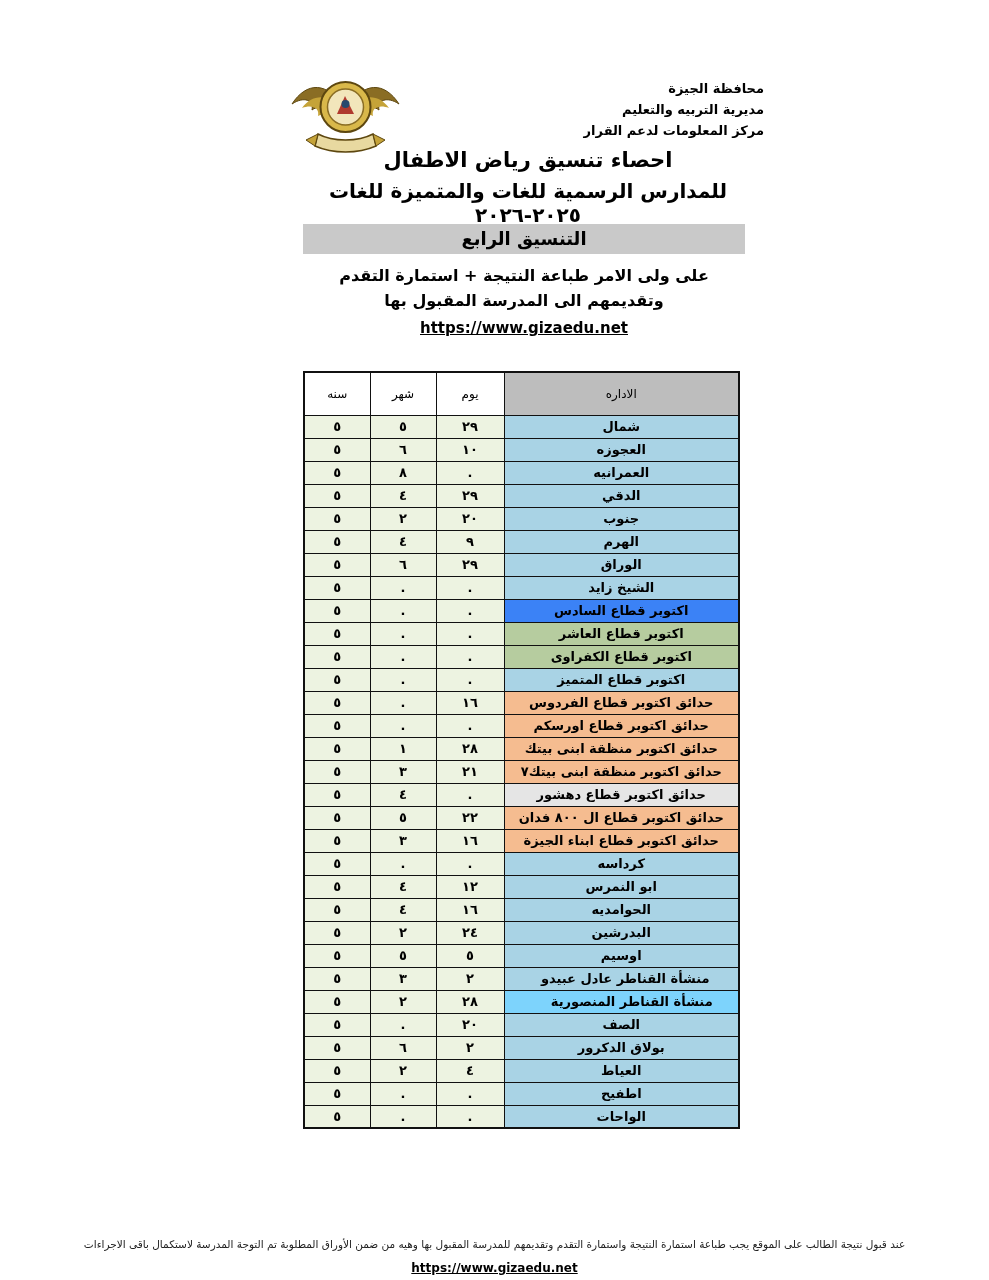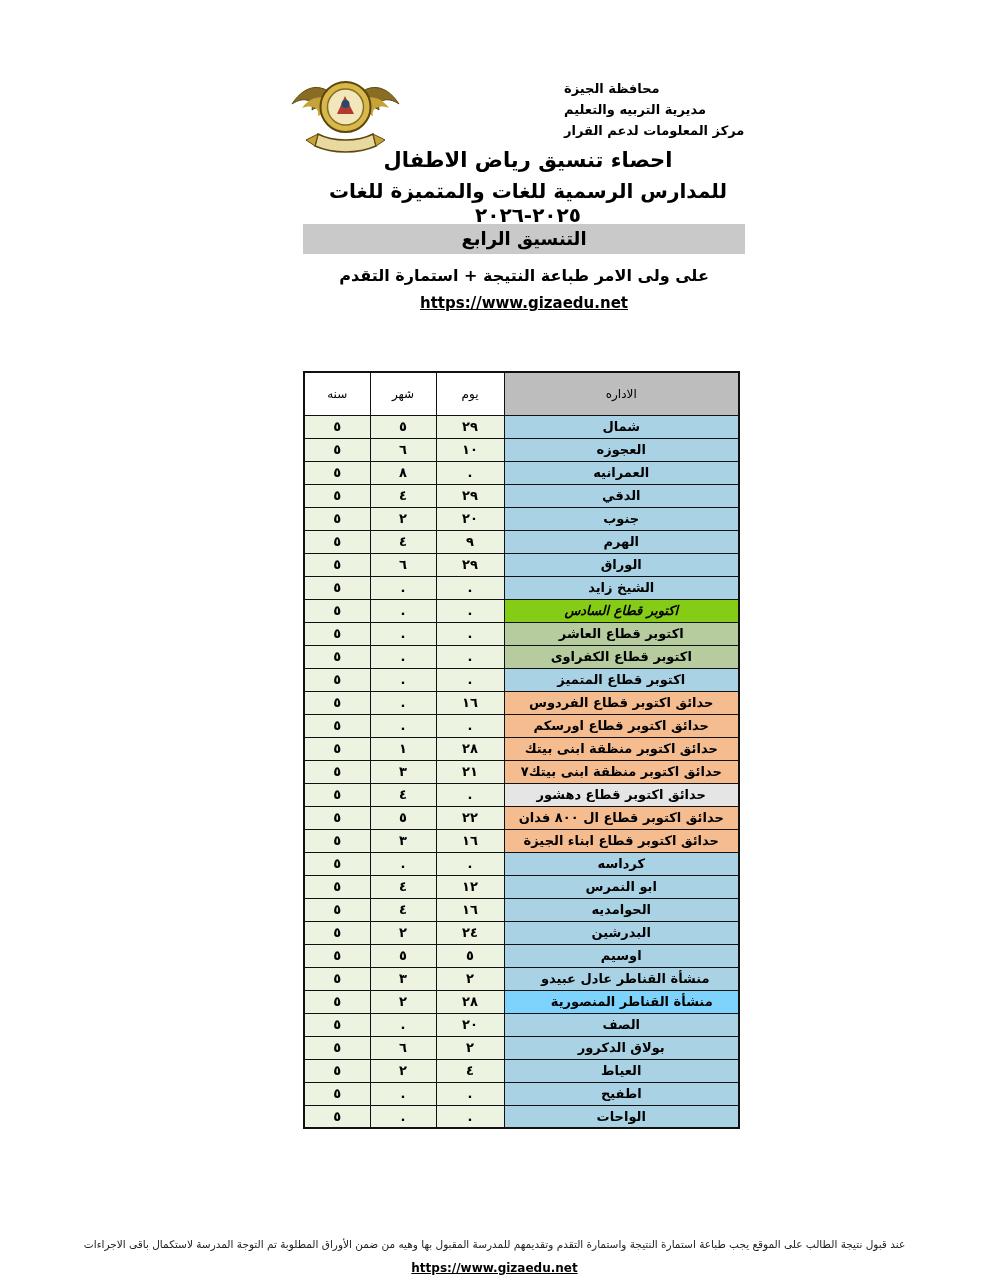--- a/index.html
+++ b/index.html
@@ -6,21 +6,21 @@
   html,body { background:#e9e9e9; }
   body { font-family:"DejaVu Sans", sans-serif; }
   .page {
     position:relative; width:989px; height:1280px;
     background:#ffffff; margin:0 auto; overflow:hidden;
     direction:rtl; color:#000;
   }
   
   .org-block {
     position:absolute; top:78px; right:225px; width:200px;
-    text-align:left; font-weight:bold; font-size:13px; line-height:21px;
+    text-align:right; font-weight:bold; font-size:13px; line-height:21px;
   }
   .logo-wrap { position:absolute; top:62px; left:288px; width:115px; height:102px; }
   
   .title-block { position:absolute; top:148px; left:304px; width:448px; text-align:center; }
   .title-line1 { font-size:21px; font-weight:bold; }
   .title-line2 { font-size:20px; font-weight:bold; margin-top:7px; }
   .banner {
     position:absolute; top:224px; left:303px; width:442px; height:30px;
     background:#c9c9c9; text-align:center; font-weight:bold; font-size:18px;
     line-height:30px;
@@ -85,20 +85,21 @@
 
   <div class="title-block">
     <div class="title-line1">احصاء تنسيق رياض الاطفال</div>
     <div class="title-line2">للمدارس الرسمية للغات والمتميزة للغات ٢٠٢٥-٢٠٢٦</div>
   </div>
 
   <div class="banner">التنسيق الرابع</div>
 
   <div class="notice">
     <div class="notice-line">على ولى الامر طباعة النتيجة + استمارة التقدم</div>
+    <div class="notice-line">وتقديمهم الى المدرسة المقبول بها</div>
     <a class="notice-link" href="#">https://www.gizaedu.net</a>
   </div>
 
   <div class="table-wrap">
     <table>
       <colgroup>
         <col class="col-admin">
           <col class="col-day">
           <col class="col-month">
           <col class="col-year">
@@ -154,21 +155,21 @@
             <td class="val-cell">٦</td>
             <td class="val-cell">٥</td>
           </tr>
           <tr>
             <td class="name-cell" style="background: rgb(169, 211, 229);">الشيخ زايد</td>
             <td class="val-cell">.</td>
             <td class="val-cell">.</td>
             <td class="val-cell">٥</td>
           </tr>
           <tr>
-            <td class="name-cell" style="background: #84cc16; font-style: italic;">اكتوبر قطاع السادس</td>
+            <td class="name-cell" style="background: #3b82f6;">اكتوبر قطاع السادس</td>
             <td class="val-cell">.</td>
             <td class="val-cell">.</td>
             <td class="val-cell">٥</td>
           </tr>
           <tr>
             <td class="name-cell" style="background: rgb(182, 204, 159);">اكتوبر قطاع العاشر</td>
             <td class="val-cell">.</td>
             <td class="val-cell">.</td>
             <td class="val-cell">٥</td>
           </tr>

